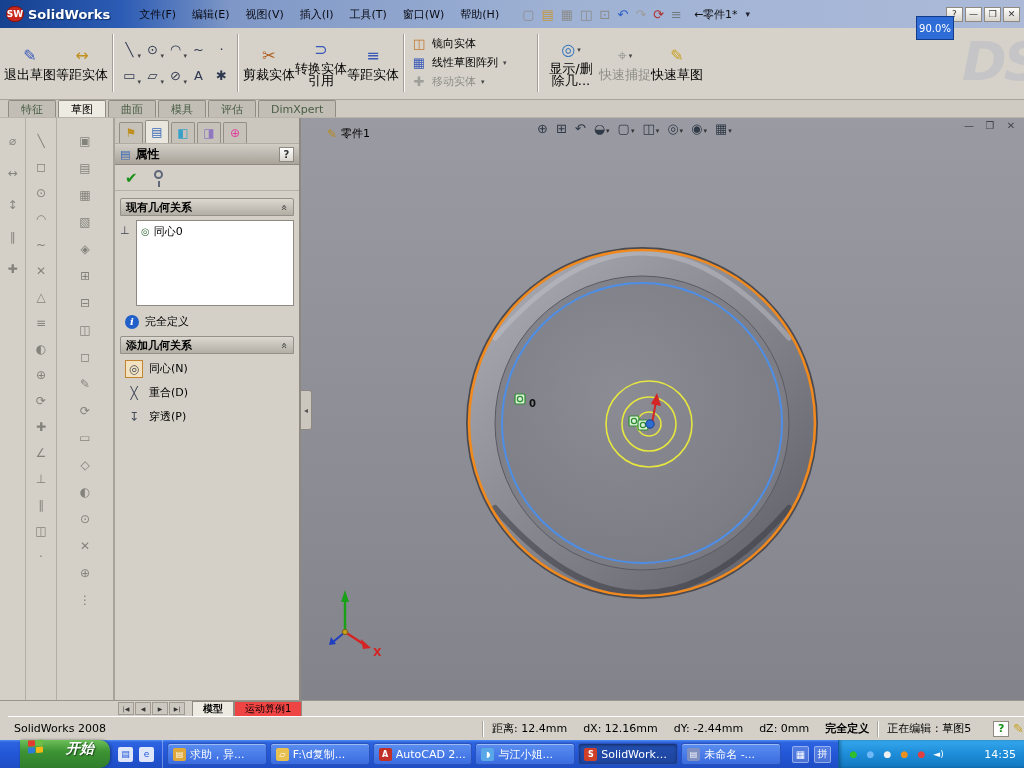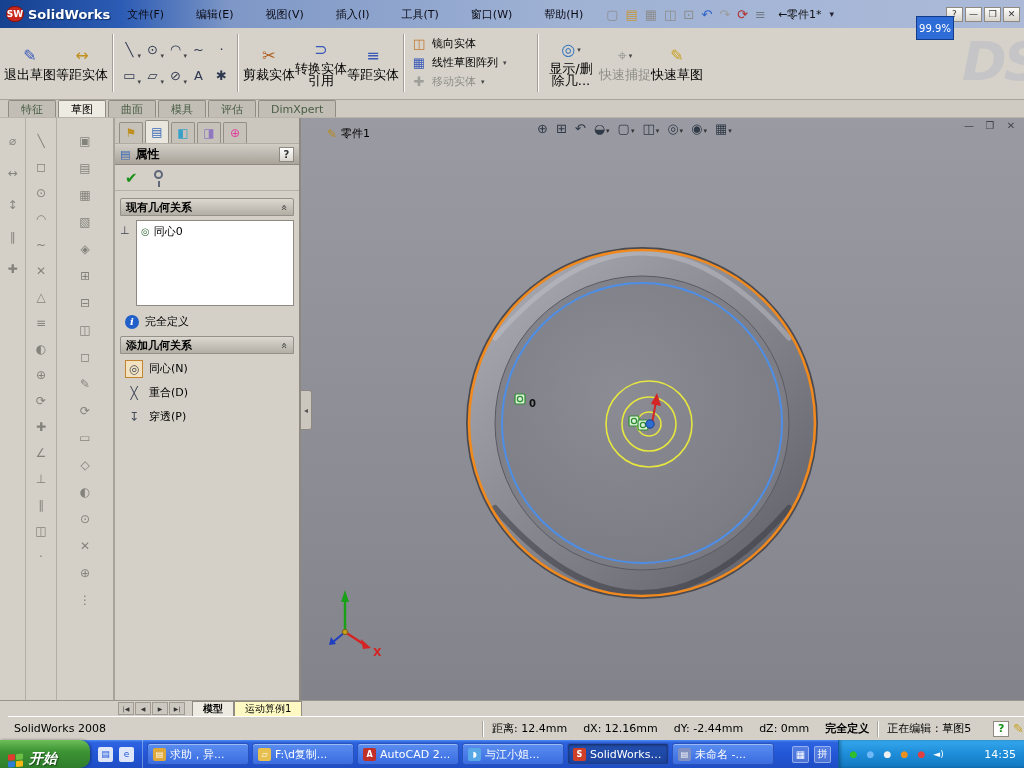--- a/index.html
+++ b/index.html
@@ -4,21 +4,21 @@
 <style>
 *{margin:0;padding:0;box-sizing:border-box;}
 html,body{width:1024px;height:768px;}
 .screen{position:relative;width:1024px;height:768px;background:#D4D0C8;font-family:"DejaVu Sans","Liberation Sans",sans-serif;font-size:11px;color:#000;overflow:hidden;}
 
 
 .titlebar{position:absolute;top:0;left:0;width:100%;height:28px;display:flex;align-items:center;padding:0 4px;gap:2px;background:linear-gradient(90deg,#16418F 0,#2B5BB4 120px,#7E97C6 230px,#9FB2D4 560px,#ACBAD8 100%);}
 .sw-logo{display:flex;align-items:center;gap:4px;padding:0 6px 0 2px;}
 .sw-badge{width:18px;height:16px;background:#C8281E;color:#fff;font-weight:bold;font-size:9px;display:flex;align-items:center;justify-content:center;border-radius:8px;border:1px solid #801410;}
 .sw-name{color:#fff;font-weight:bold;font-size:13px;text-shadow:1px 1px 1px #0A2C66;}
-.menus{display:flex;align-items:center;gap:18px;margin-left:2px;}
+.menus{display:flex;align-items:center;gap:2px;margin-left:14px;}
 .menu-item{padding:3px 7px;color:#0A0A14;}
 .ticons{display:flex;align-items:center;gap:7px;margin-left:14px;}
 .ticon{font-size:13px;}
 .part-label{margin-left:10px;color:#111;}
 .tb-caret{margin-left:6px;color:#223;font-size:9px;}
 .winbtns{margin-left:auto;display:flex;gap:2px;}
 .winbtn{width:17px;height:15px;background:linear-gradient(#FDFDFB,#D8D4CC);border:1px solid #8E8A82;font-size:9px;display:flex;align-items:center;justify-content:center;color:#333;}
 
 
 .toolbar{position:absolute;top:28px;left:0;width:100%;height:72px;background:#D6D2CA;border-bottom:1px solid #A8A49C;display:flex;align-items:center;padding:2px 2px 4px 4px;}
@@ -103,34 +103,34 @@
 .ax-g{stroke:var(--axis_green,#18A018);stroke-width:2.5;}
 .ax-r{stroke:var(--axis_red,#D42424);stroke-width:2.5;}
 .ax-b{stroke:var(--axis_blue,#2040C0);stroke-width:2;}
 .pt-label{font-size:10px;font-weight:bold;fill:#101010;}
 .ax-label{font-size:11px;font-weight:bold;fill:#D42424;}
 
 
 .modeltabs{position:absolute;top:700px;left:0;width:100%;height:16px;background:#D4D0C8;border-top:1px solid #9A968E;display:flex;align-items:center;padding-left:118px;gap:1px;font-size:10px;}
 .mt-nav{display:flex;gap:1px;margin-right:6px;}
 .mt-btn{width:16px;height:13px;background:#CCC8C0;border:1px solid #A09C94;font-size:6px;display:flex;align-items:center;justify-content:center;color:#333;}
-.mtab{padding:1px 10px;border:1px solid #908C84;border-bottom:none;background:#fef9c3;height:15px;display:flex;align-items:center;}
+.mtab{padding:1px 10px;border:1px solid #908C84;border-bottom:none;background:#ef4444;height:15px;display:flex;align-items:center;}
 .mtab.active{background:#EDEAE1;font-weight:bold;}
 
 
 .statusbar{position:absolute;top:716px;left:8px;width:100%;height:24px;background:#D4D0C8;border-top:1px solid #FFF;display:flex;align-items:center;font-size:11px;}
 .sb-app{width:474px;padding-left:6px;}
 .sb-seg{padding:0 8px;white-space:nowrap;}
 .sb-sep{width:0;height:16px;border-left:1px solid #A8A49E;border-right:1px solid #FFF;}
 .sb-help{margin-left:14px;width:16px;height:16px;background:#FFF;border:1px solid #8E8A82;color:#189018;font-weight:bold;display:flex;align-items:center;justify-content:center;font-size:11px;}
 .sb-pen{margin-left:auto;margin-right:8px;color:#C8A020;font-size:13px;}
 
 
 .taskbar{position:absolute;top:740px;left:0;width:100%;height:28px;background:linear-gradient(180deg,#4A8AF4 0,#2E63E0 9%,#2458D8 45%,#1E4DC4 100%);display:flex;align-items:stretch;}
-.start{width:90px;min-width:90px;background:linear-gradient(180deg,#6CBF5A 0,#3E9434 40%,#2E7D2B 100%);border-radius:0 10px 10px 0;display:flex;align-items:flex-end;gap:5px;padding-left:8px;color:#FFF;font-weight:bold;font-style:italic;font-size:14px;box-shadow:1px 0 3px rgba(0,0,0,.4);text-shadow:1px 1px 1px #1A4A18;}
+.start{width:90px;min-width:90px;background:linear-gradient(180deg,#6CBF5A 0,#3E9434 40%,#2E7D2B 100%);border-radius:0 10px 10px 0;display:flex;align-items:flex-start;gap:22px;padding-left:8px;color:#FFF;font-weight:bold;font-style:italic;font-size:14px;box-shadow:1px 0 3px rgba(0,0,0,.4);text-shadow:1px 1px 1px #1A4A18;margin-left:20px;}
 .winflag{width:16px;height:14px;display:grid;grid-template-columns:7px 7px;grid-template-rows:6px 6px;gap:1px;transform:skewY(-4deg);}
 .winflag i{border-radius:1px;}
 .wf-r{background:#E23A2E;}.wf-g{background:#6CBE45;}.wf-b{background:#2E7CD6;}.wf-y{background:#F6B813;}
 .qlaunch{display:flex;align-items:center;gap:6px;padding:0 8px;border-right:1px solid rgba(255,255,255,.35);}
 .ql-icon{width:15px;height:15px;background:rgba(255,255,255,.85);border-radius:2px;font-size:9px;display:flex;align-items:center;justify-content:center;color:#2458D8;}
 .tasks{flex:1;display:flex;align-items:center;gap:3px;padding:3px 4px;min-width:0;}
 .task{flex:1;max-width:102px;height:22px;background:linear-gradient(180deg,#5A8EF0,#3A6CE0);border:1px solid #2A52B8;border-radius:3px;display:flex;align-items:center;gap:4px;padding:0 5px;color:#FFF;font-size:11px;overflow:hidden;white-space:nowrap;box-shadow:inset 0 1px 0 rgba(255,255,255,.4);}
 .task.active{background:linear-gradient(180deg,#2450B0,#1C429C);box-shadow:inset 0 1px 3px rgba(0,0,0,.5);}
 .task-icon{width:13px;height:13px;min-width:13px;border-radius:2px;font-size:8px;font-weight:bold;display:flex;align-items:center;justify-content:center;color:#FFF;background:#888;}
 .task-label{overflow:hidden;text-overflow:ellipsis;}
@@ -241,21 +241,21 @@
     <div class="bigbtn disabled">
       <span class="bicon">⌖<span class="mini-caret">▾</span></span>
       <span class="blabel">快速捕捉</span>
     </div>
     <div class="bigbtn">
       <span class="bicon" style="color:#C8A020">✎</span>
       <span class="blabel">快速草图</span>
     </div>
   </div>
 
-  <span class="zoom-badge">99.9%</span>
+  <span class="zoom-badge">90.0%</span>
   <span class="ds-watermark">DS</span>
 
   <div class="cmdtabs">
 
   <span class="ctab">特征</span>
       <span class="ctab active">草图</span>
       <span class="ctab">曲面</span>
       <span class="ctab">模具</span>
       <span class="ctab">评估</span>
       <span class="ctab">DimXpert</span>

